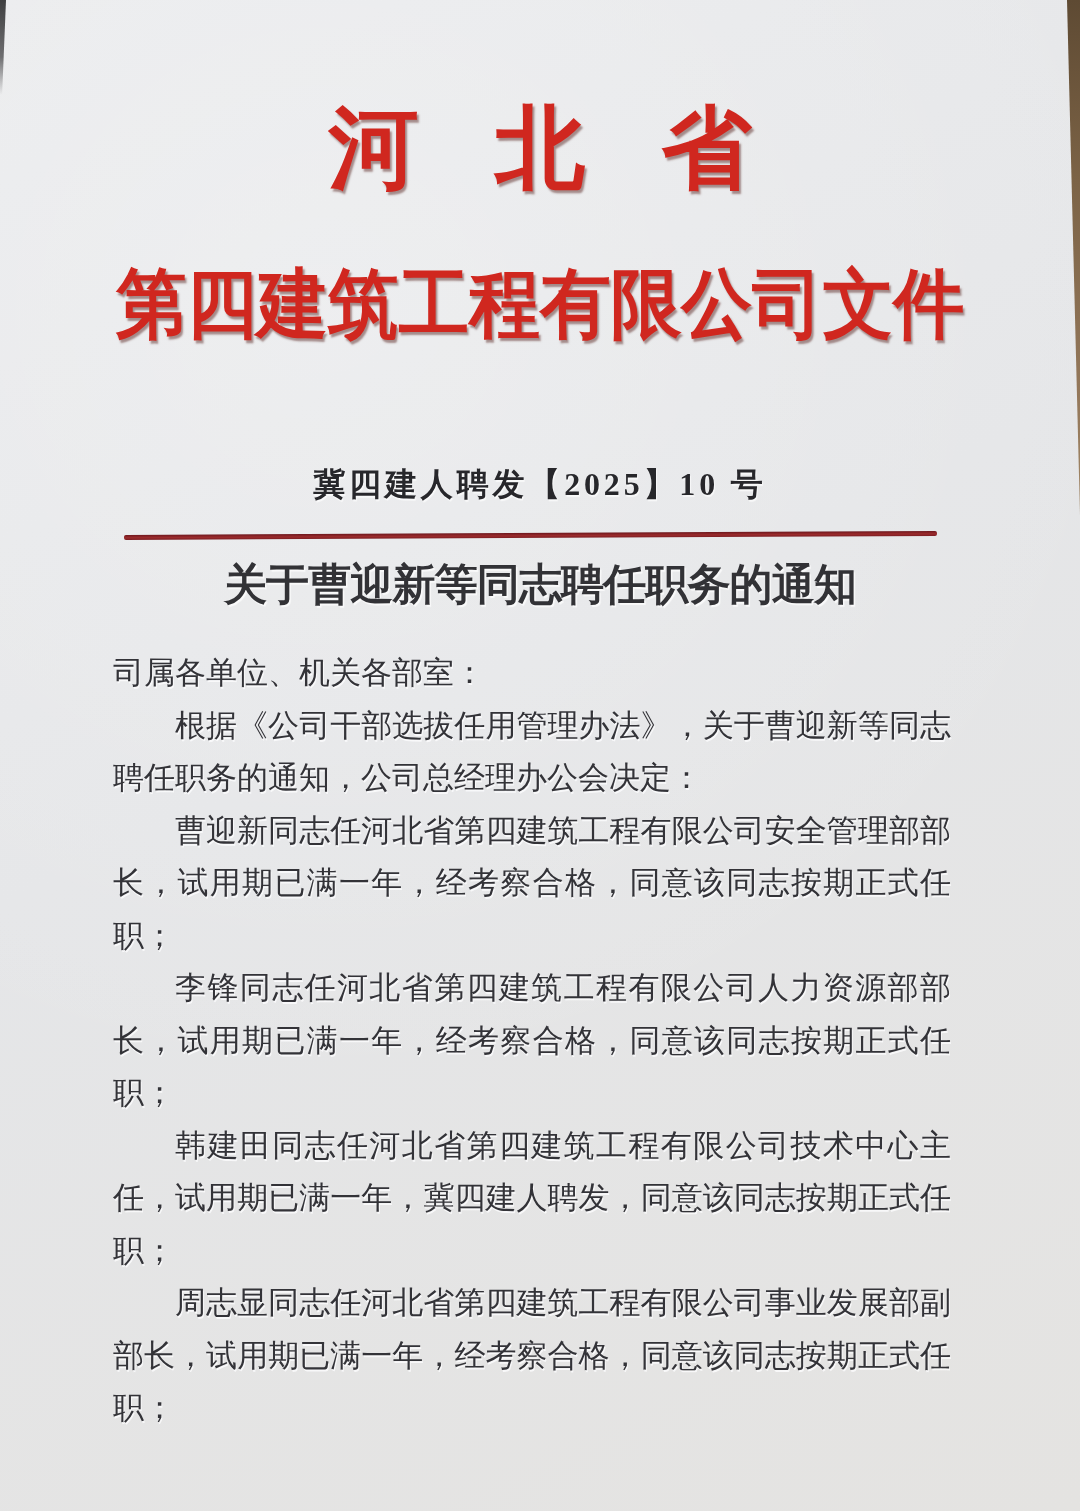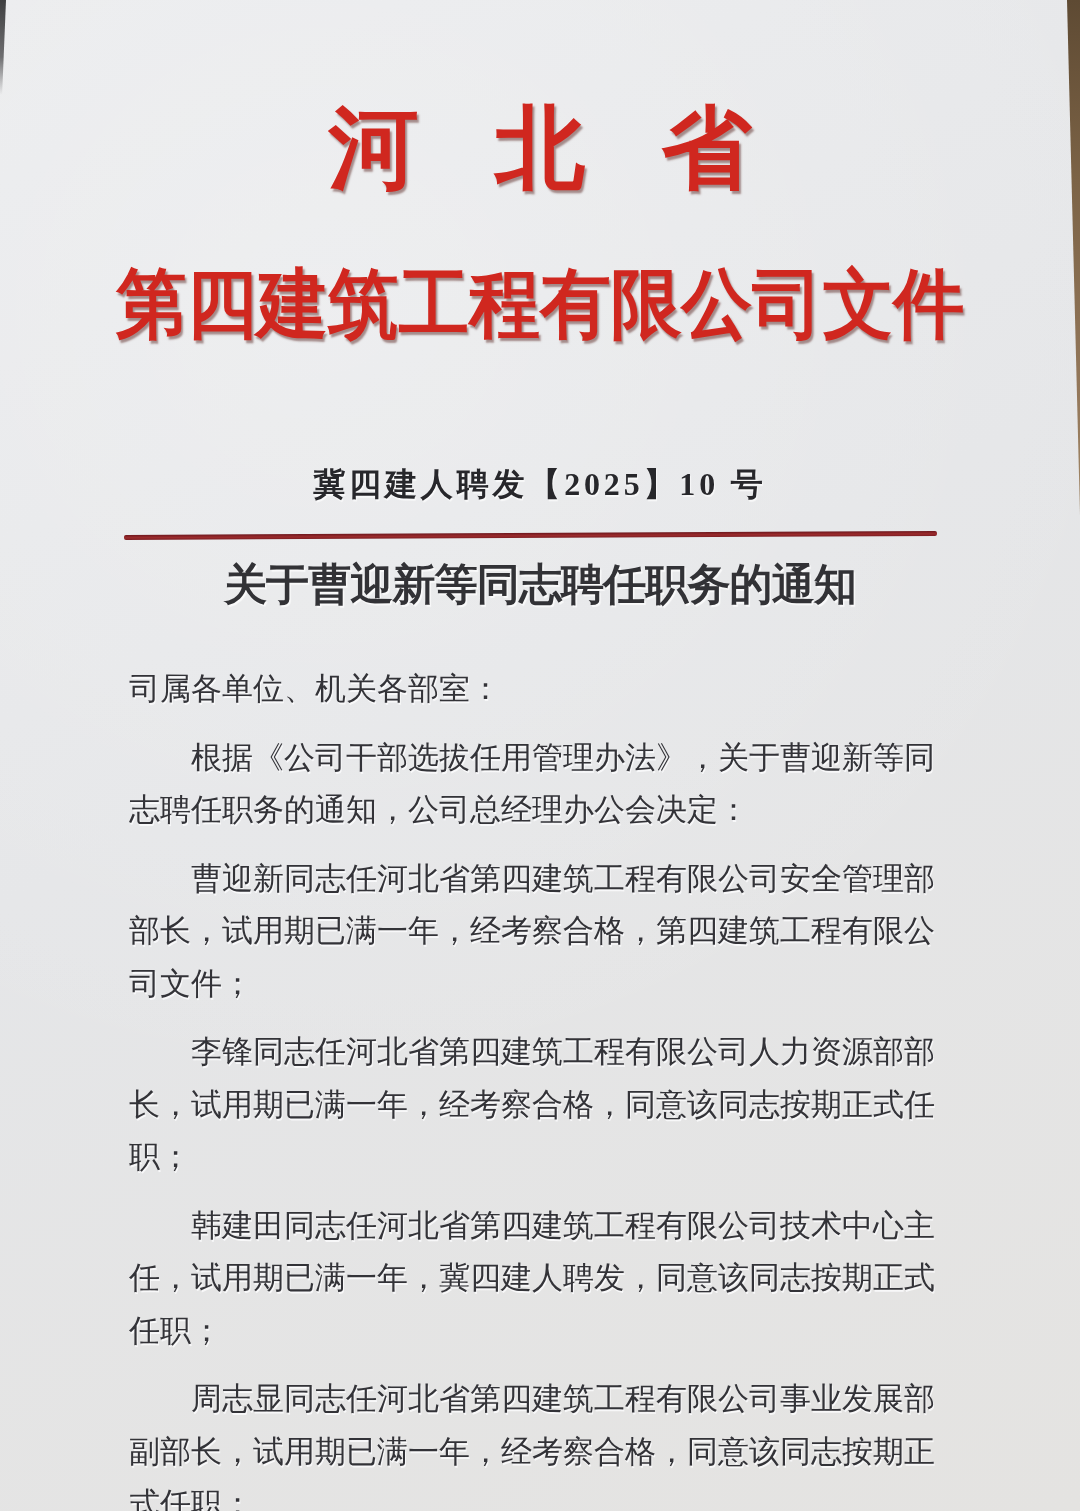--- a/index.html
+++ b/index.html
@@ -83,21 +83,21 @@
   }
 
   .body-text {
     position: absolute; top: 647px; left: 113px;
     width: 838px;
     font-size: 31px; line-height: 52.5px;
     color: #333338;
     text-align: justify;
     text-shadow: 1px 1.5px 0.5px rgba(252,252,254,0.8);
   }
-  .body-text p { margin: 16px; text-indent: 2em; }
+  .body-text p { margin: 0; text-indent: 2em; }
   .body-text p.salutation { text-indent: 0; }
 </style>
 </head>
 <body>
 
 <div class="photo">
 
   <div class="edge-left"></div>
   <div class="edge-right"></div>
 
@@ -109,19 +109,19 @@
 
   <div class="doc-number">冀四建人聘发【2025】10 号</div>
 
   <div class="red-rule"></div>
 
   <div class="notice-title">关于曹迎新等同志聘任职务的通知</div>
 
   <div class="body-text">
     <p class="salutation">司属各单位、机关各部室：</p>
     <p>根据《公司干部选拔任用管理办法》，关于曹迎新等同志聘任职务的通知，公司总经理办公会决定：</p>
-    <p>曹迎新同志任河北省第四建筑工程有限公司安全管理部部长，试用期已满一年，经考察合格，第四建筑工程有限公司文件；</p>
+    <p>曹迎新同志任河北省第四建筑工程有限公司安全管理部部长，试用期已满一年，经考察合格，同意该同志按期正式任职；</p>
     <p>李锋同志任河北省第四建筑工程有限公司人力资源部部长，试用期已满一年，经考察合格，同意该同志按期正式任职；</p>
     <p>韩建田同志任河北省第四建筑工程有限公司技术中心主任，试用期已满一年，冀四建人聘发，同意该同志按期正式任职；</p>
     <p>周志显同志任河北省第四建筑工程有限公司事业发展部副部长，试用期已满一年，经考察合格，同意该同志按期正式任职；</p>
   </div>
 
 </div>
 
 </body></html>

